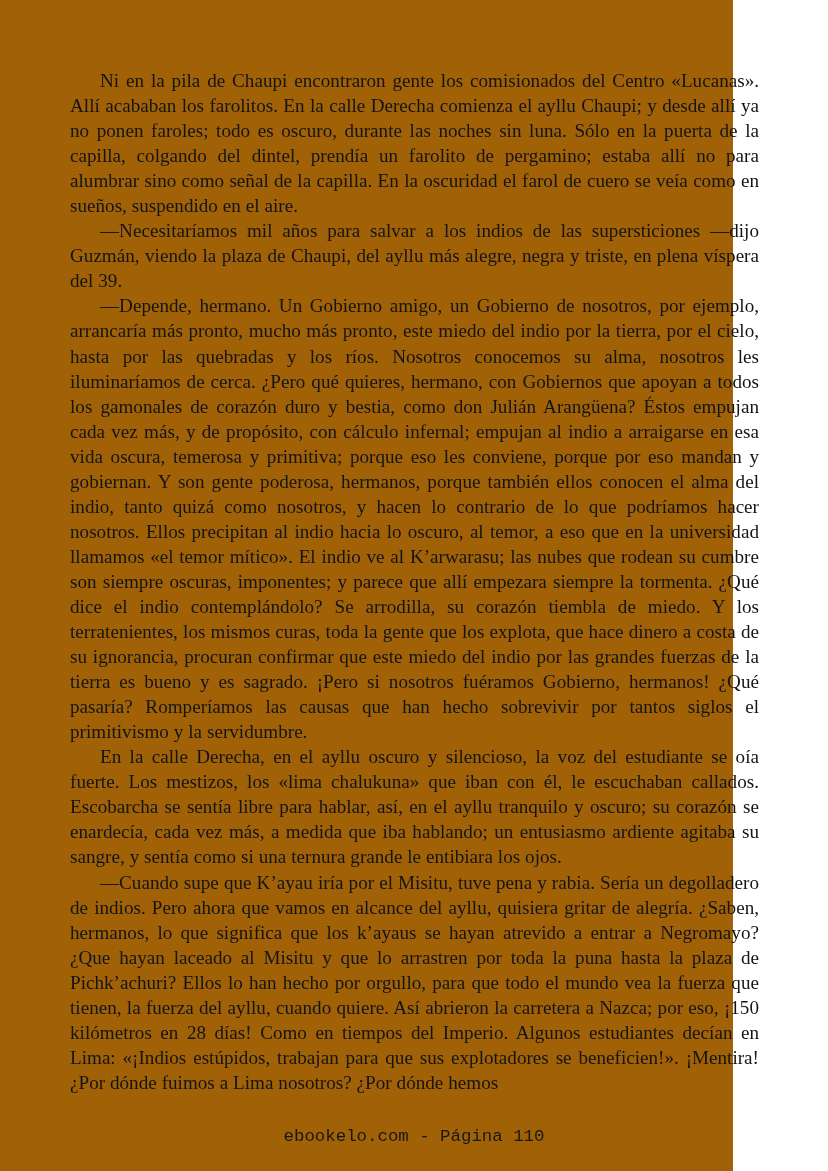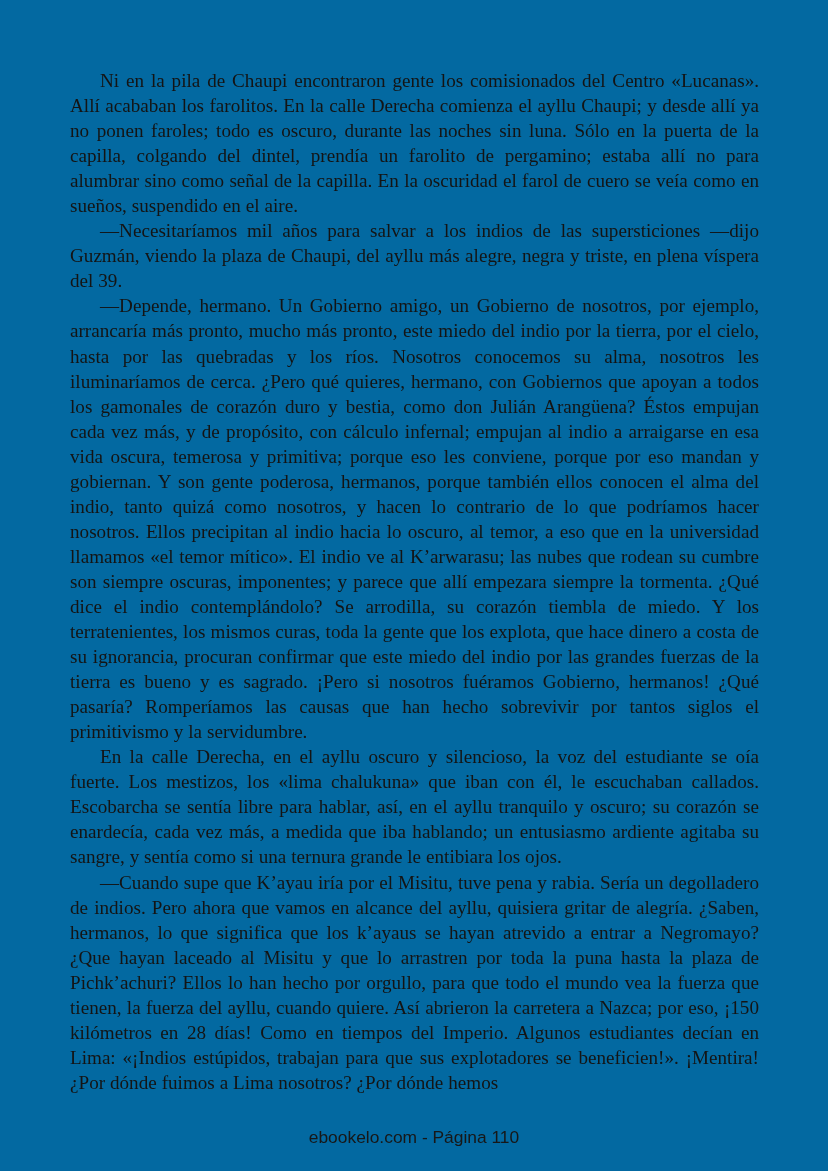--- a/index.html
+++ b/index.html
@@ -12,23 +12,23 @@
     height: 1171px;
     position: relative;
     font-family: "Liberation Serif", "DejaVu Serif", serif;
     color: #141414;
     overflow: hidden;
   }
   .page {
     position: absolute;
     left: 0;
     top: 0;
-    width: 828px;
+    width: 733px;
     height: 1171px;
-    background: #0369a1;
+    background: #a16207;
   }
   .text-column {
     position: absolute;
     left: 70px;
     top: 68px;
     width: 689px;
   }
   p.para {
     margin: 0;
     padding: 0;
@@ -47,21 +47,21 @@
   }
   .footer {
     position: absolute;
     left: 0;
     top: 1126px;
     width: 828px;
     text-align: center;
     font-size: 17.4px;
     line-height: 22px;
     color: #171717;
-    font-family: Liberation Sans, sans-serif;
+    font-family: Liberation Mono, monospace;
   }
 </style>
 </head>
 <body>
 
 <div class="page">
 
   <div class="text-column">
     <p class="para">Ni en la pila de Chaupi encontraron gente los comisionados del Centro «Lucanas». Allí acababan los farolitos. En la calle Derecha comienza el ayllu Chaupi; y desde allí ya no ponen faroles; todo es oscuro, durante las noches sin luna. Sólo en la puerta de la capilla, colgando del dintel, prendía un farolito de pergamino; estaba allí no para alumbrar sino como señal de la capilla. En la oscuridad el farol de cuero se veía como en sueños, suspendido en el aire.</p>
     <p class="para">—Necesitaríamos mil años para salvar a los indios de las supersticiones —dijo Guzmán, viendo la plaza de Chaupi, del ayllu más alegre, negra y triste, en plena víspera del 39.</p>

